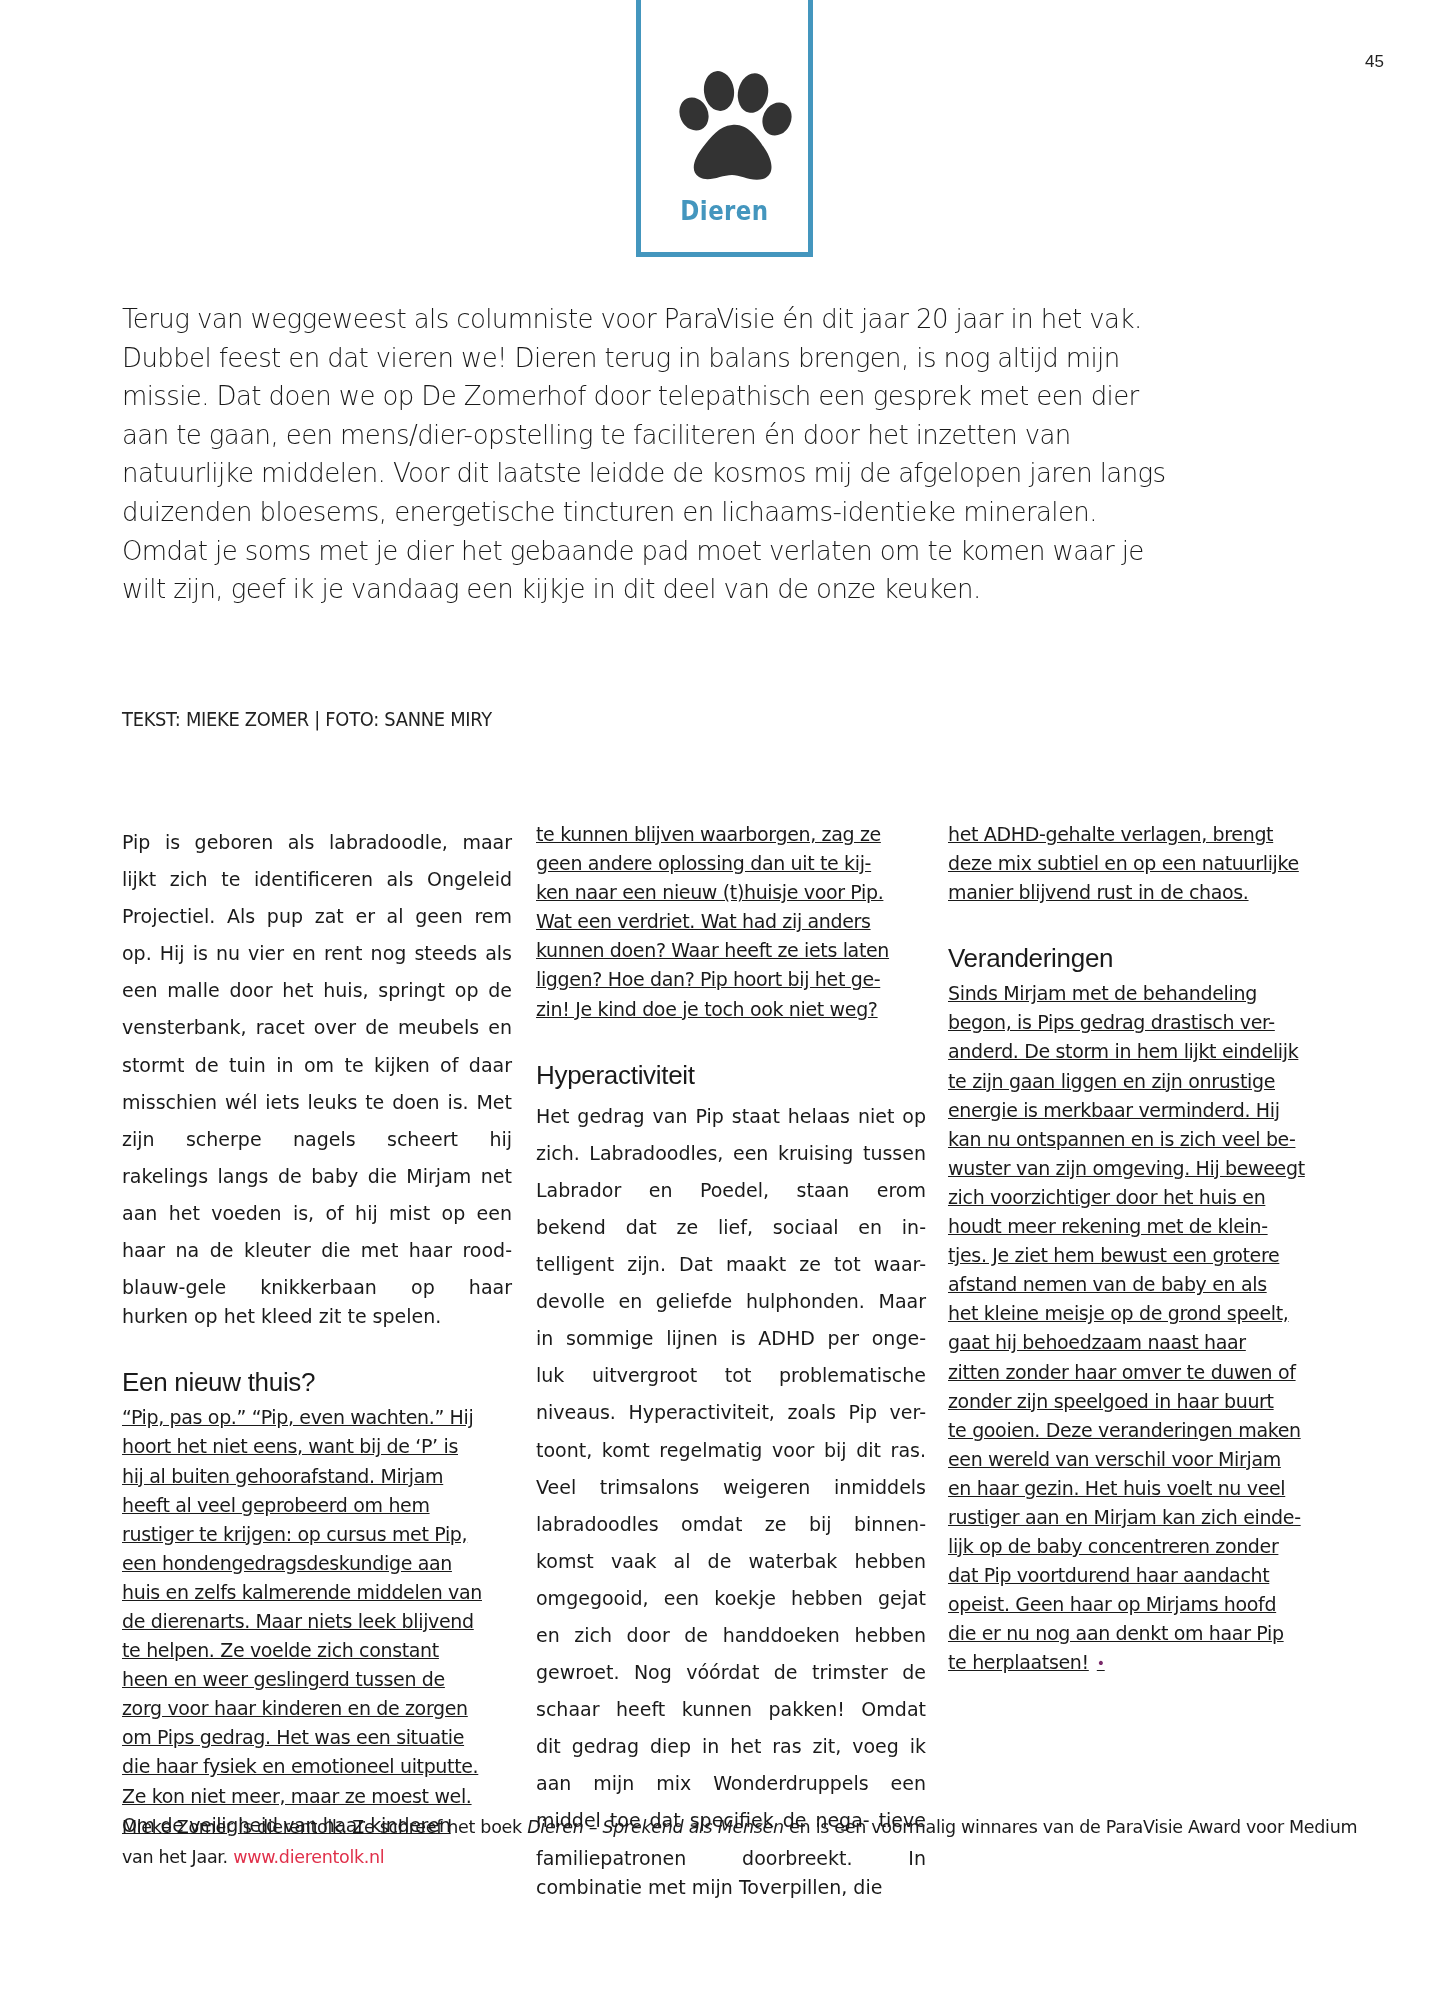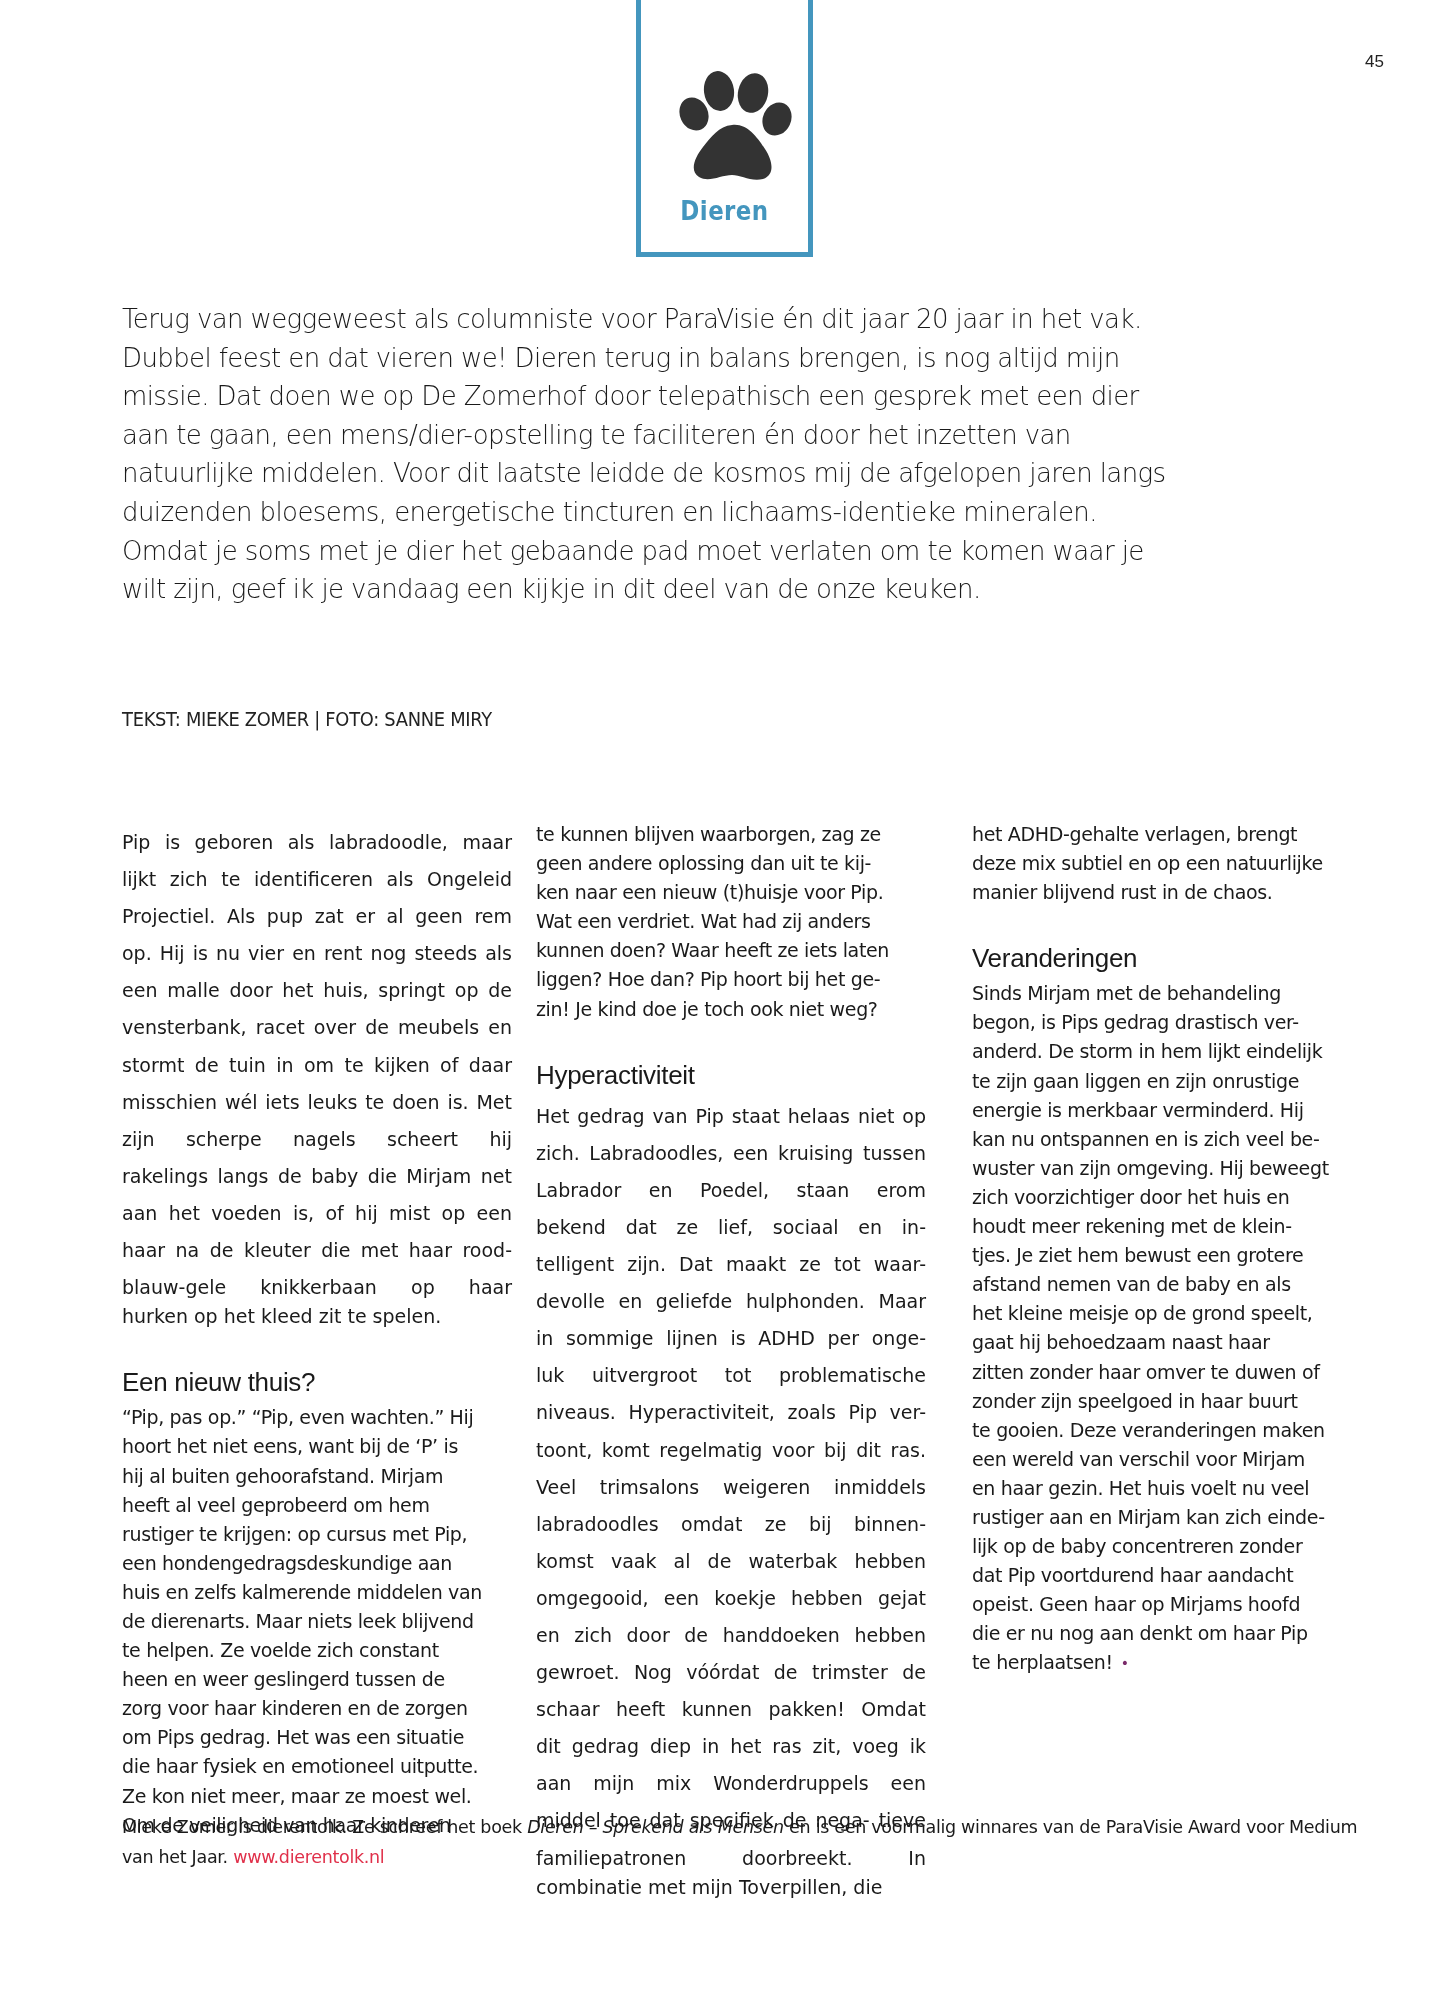--- a/index.html
+++ b/index.html
@@ -9,22 +9,22 @@
   .paw { position:absolute; left:36px; top:72px; width:118px; height:112px; }
   .category-label { position:absolute; left:0; right:0; top:196px; font-family:"DejaVu Sans", sans-serif; font-weight:bold; font-size:27px; color:#4496be; letter-spacing:0.5px; transform:scaleX(0.85); }
   .intro { position:absolute; left:122px; top:300px; width:1250px; font-family:"DejaVu Sans", sans-serif; font-size:26px; line-height:38.6px; color:#1a1a1a; letter-spacing:-0.6px; font-weight:300; }
   .intro .ln { display:block; white-space:nowrap; }
   .credits { position:absolute; left:122px; top:708px; font-size:19px; color:#222; font-family:"DejaVu Sans", sans-serif; letter-spacing:-0.3px; transform:scaleX(0.94); transform-origin:left; }
   .col { position:absolute; top:820px; width:390px; font-family:"DejaVu Sans", sans-serif; font-size:19px; line-height:29.1px; color:#1a1a1a; }
   .col .ln { display:block; white-space:nowrap; height:29.1px; }
   .col .j { text-align-last:justify; text-align:justify; white-space:normal;margin-top:8px; }
   .col1 { left:122px; }
   .col2 { left:536px; }
-  .col3 { left:972px; }
-  .col .ln.sq { letter-spacing:-0.35px; }
+  .col3 { left:948px; }
+  .col .ln.sq { letter-spacing:-0.35px;text-decoration:underline; }
   .subhead { display:block; font-family:Liberation Sans, sans-serif; font-size:26px; font-weight:300; color:#1a1a1a; letter-spacing:-0.3px; height:38px; line-height:38px; margin-top:32px; margin-bottom:2px; }
   .end-bullet { color:#7a2a6a; font-size:14px; margin-left:8px; vertical-align:middle; }
   .bio { position:absolute; left:122px; top:1812px; width:1240px; font-family:"DejaVu Sans", sans-serif; font-size:17.5px; line-height:30px; color:#1a1a1a; letter-spacing:-0.3px; }
   .bio em { font-style:italic; }
   .bio a { color:#e0304a; text-decoration:none; }
 </style>
 </head>
 <body>
 
 <div class="page-number">45</div>

